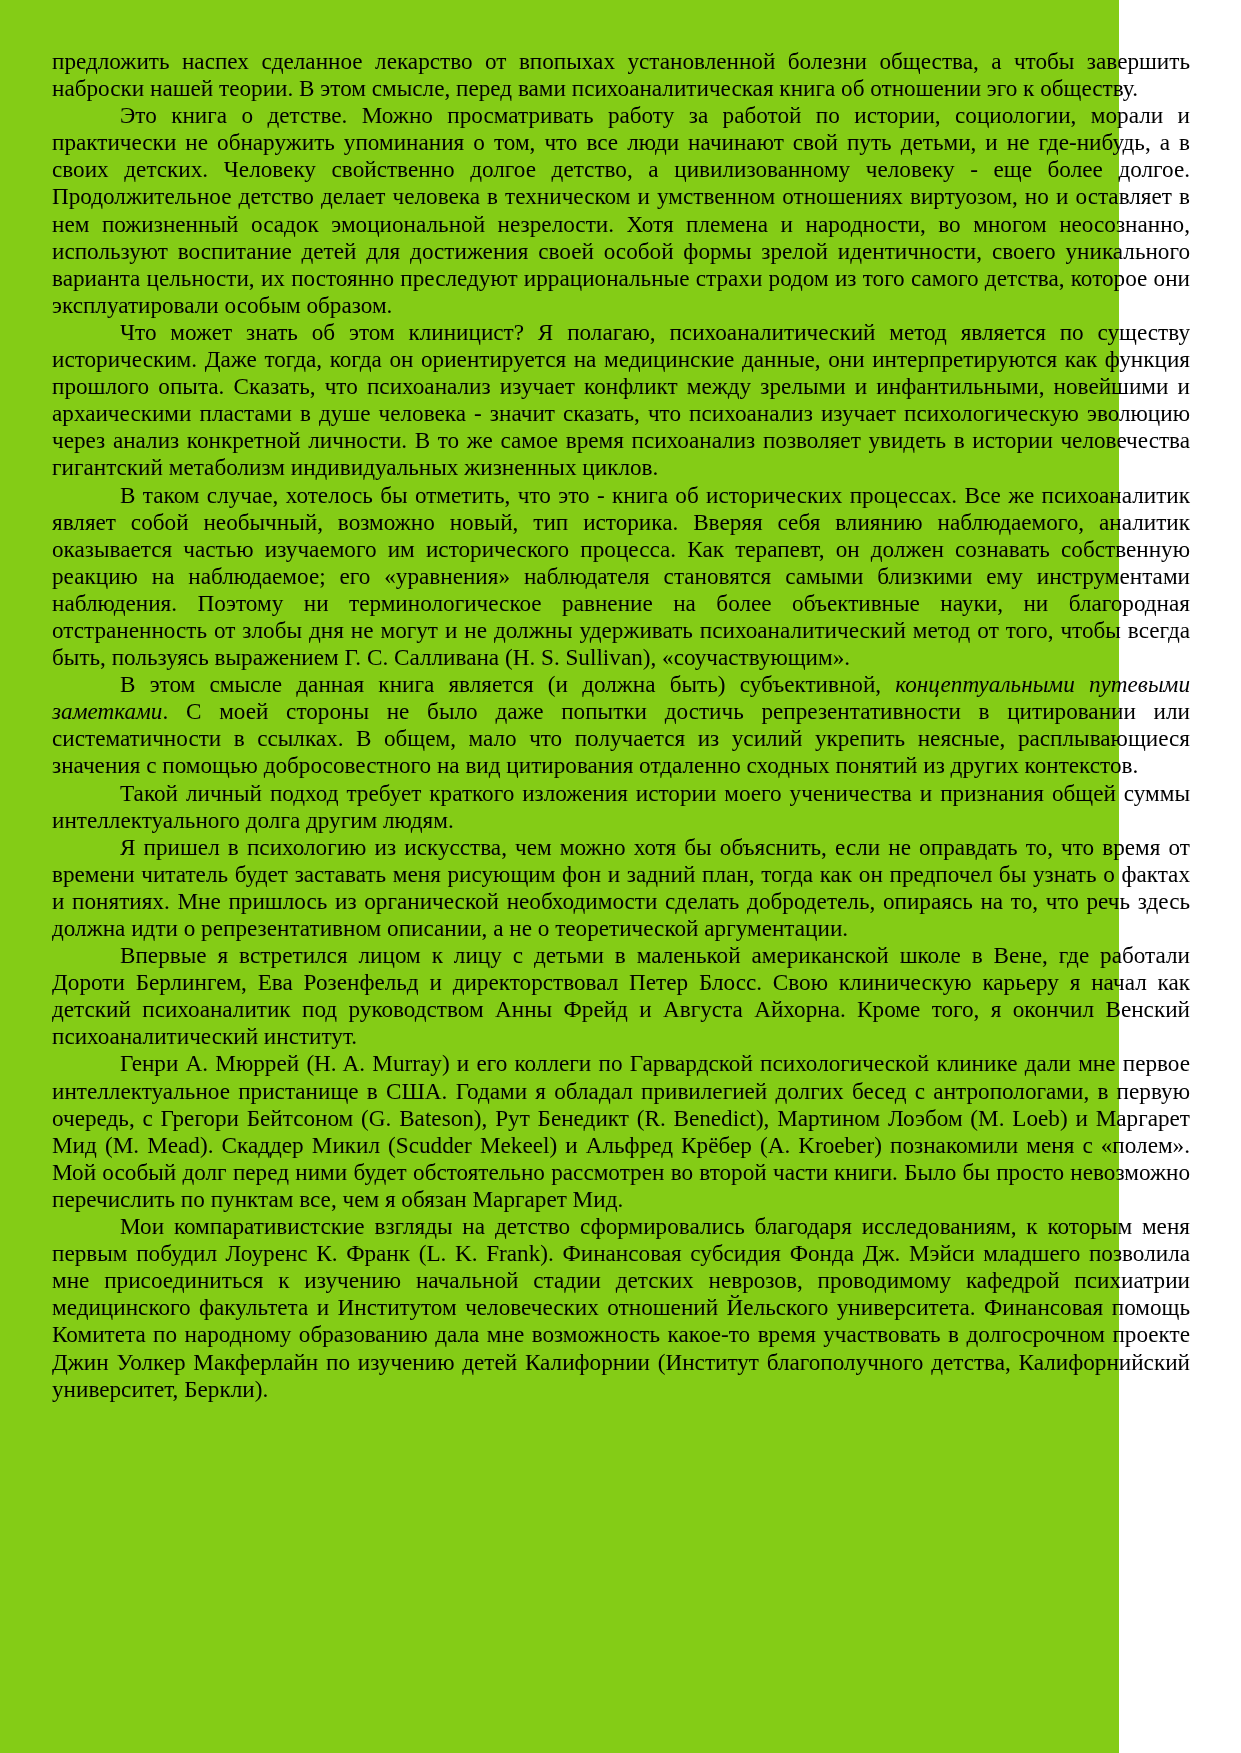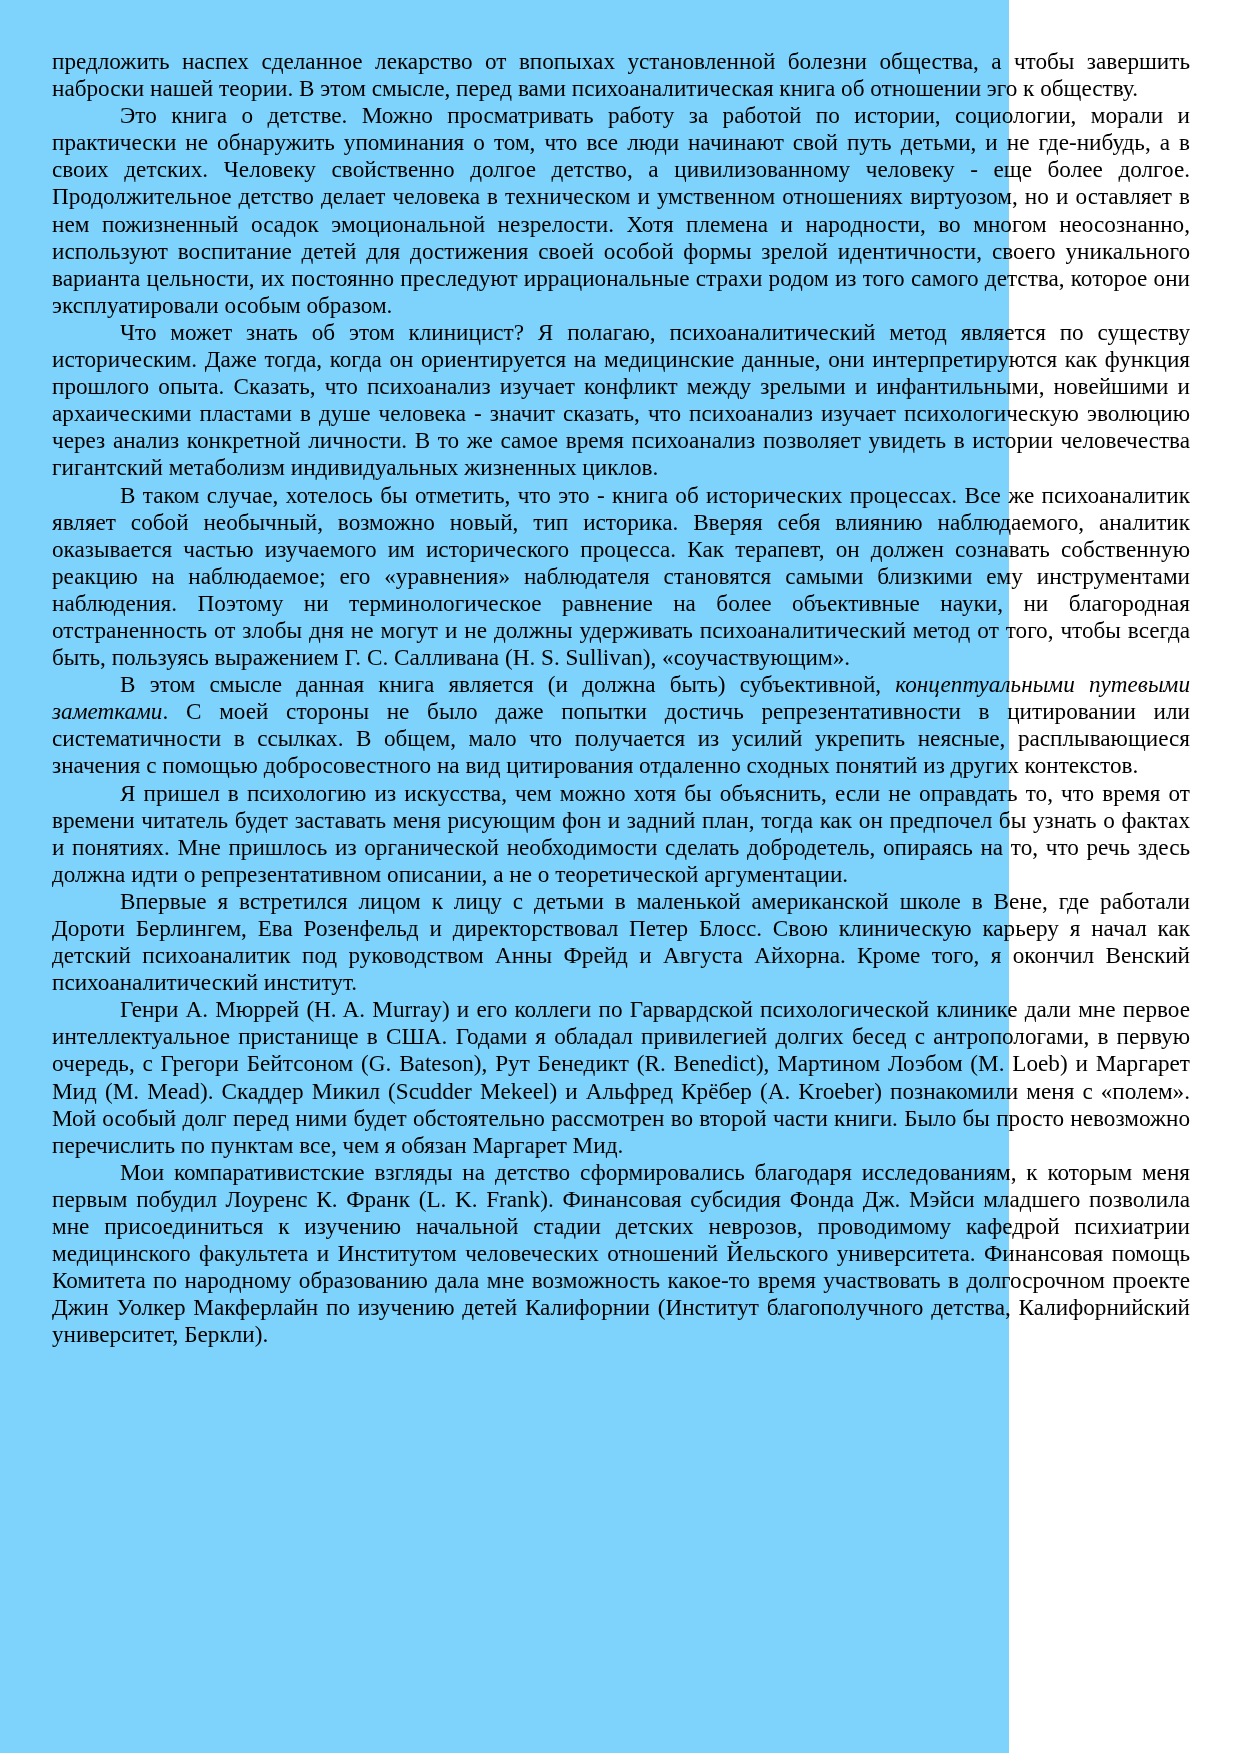--- a/index.html
+++ b/index.html
@@ -12,23 +12,23 @@
   body {
     width: 1241px;
     height: 1753px;
     overflow: hidden;
     font-family: "Liberation Serif", "DejaVu Serif", serif;
     color: #000000;
   }
 
   .page {
     position: relative;
-    width: 1009px;
+    width: 1119px;
     height: 1753px;
-    background: #7dd3fc;
+    background: #84cc16;
     box-sizing: border-box;
   }
 
   .text-column {
     position: absolute;
     left: 52px;
     top: 48px;
     width: 1138px;
   }
 
@@ -70,20 +70,21 @@
     <p class="para">Это книга о детстве. Можно просматривать работу за работой по истории, социологии, морали и практически не обнаружить упоминания о том, что все люди начинают свой путь детьми, и не где-нибудь, а в своих детских. Человеку свойственно долгое детство, а цивилизованному человеку - еще более долгое. Продолжительное детство делает человека в техническом и умственном отношениях виртуозом, но и оставляет в нем пожизненный осадок эмоциональной незрелости. Хотя племена и народности, во многом неосознанно, используют воспитание детей для достижения своей особой формы зрелой идентичности, своего уникального варианта цельности, их постоянно преследуют иррациональные страхи родом из того самого детства, которое они эксплуатировали особым образом.</p>
 
     <p class="para">Что может знать об этом клиницист? Я полагаю, психоаналитический метод является по существу историческим. Даже тогда, когда он ориентируется на медицинские данные, они интерпретируются как функция прошлого опыта. Сказать, что психоанализ изучает конфликт между зрелыми и инфантильными, новейшими и архаическими пластами в душе человека - значит сказать, что психоанализ изучает психологическую эволюцию через анализ конкретной личности. В то же самое время психоанализ позволяет увидеть в истории человечества гигантский метаболизм индивидуальных жизненных циклов.</p>
 
     <p class="para">В таком случае, хотелось бы отметить, что это - книга об исторических процессах. Все же психоаналитик являет собой необычный, возможно новый, тип историка. Вверяя себя влиянию наблюдаемого, аналитик оказывается частью изучаемого им исторического процесса. Как терапевт, он должен сознавать собственную реакцию на наблюдаемое; его «уравнения» наблюдателя становятся самыми близкими ему инструментами наблюдения. Поэтому ни терминологическое равнение на более объективные науки, ни благородная отстраненность от злобы дня не могут и не должны удерживать психоаналитический метод от того, чтобы всегда быть, пользуясь выражением Г. С. Салливана (H. S. Sullivan), «соучаствующим».</p>
 
     <p class="para">
       <span>В этом смысле данная книга является (и должна быть) субъективной, </span><em class="italic">концептуальными путевыми заметками</em><span>. С моей стороны не было даже попытки достичь репрезентативности в цитировании или систематичности в ссылках. В общем, мало что получается из усилий укрепить неясные, расплывающиеся значения с помощью добросовестного на вид цитирования отдаленно сходных понятий из других контекстов.</span>
     </p>
 
+    <p class="para">Такой личный подход требует краткого изложения истории моего ученичества и признания общей суммы интеллектуального долга другим людям.</p>
 
     <p class="para">Я пришел в психологию из искусства, чем можно хотя бы объяснить, если не оправдать то, что время от времени читатель будет заставать меня рисующим фон и задний план, тогда как он предпочел бы узнать о фактах и понятиях. Мне пришлось из органической необходимости сделать добродетель, опираясь на то, что речь здесь должна идти о репрезентативном описании, а не о теоретической аргументации.</p>
 
     <p class="para">Впервые я встретился лицом к лицу с детьми в маленькой американской школе в Вене, где работали Дороти Берлингем, Ева Розенфельд и директорствовал Петер Блосс. Свою клиническую карьеру я начал как детский психоаналитик под руководством Анны Фрейд и Августа Айхорна. Кроме того, я окончил Венский психоаналитический институт.</p>
 
     <p class="para">Генри А. Мюррей (H. A. Murray) и его коллеги по Гарвардской психологической клинике дали мне первое интеллектуальное пристанище в США. Годами я обладал привилегией долгих бесед с антропологами, в первую очередь, с Грегори Бейтсоном (G. Bateson), Рут Бенедикт (R. Benedict), Мартином Лоэбом (M. Loeb) и Маргарет Мид (M. Mead). Скаддер Микил (Scudder Mekeel) и Альфред Крёбер (A. Kroeber) познакомили меня с «полем». Мой особый долг перед ними будет обстоятельно рассмотрен во второй части книги. Было бы просто невозможно перечислить по пунктам все, чем я обязан Маргарет Мид.</p>
 
     <p class="para">Мои компаративистские взгляды на детство сформировались благодаря исследованиям, к которым меня первым побудил Лоуренс К. Франк (L. K. Frank). Финансовая субсидия Фонда Дж. Мэйси младшего позволила мне присоединиться к изучению начальной стадии детских неврозов, проводимому кафедрой психиатрии медицинского факультета и Институтом человеческих отношений Йельского университета. Финансовая помощь Комитета по народному образованию дала мне возможность какое-то время участвовать в долгосрочном проекте Джин Уолкер Макферлайн по изучению детей Калифорнии (Институт благополучного детства, Калифорнийский университет, Беркли).</p>
 
   </div>

